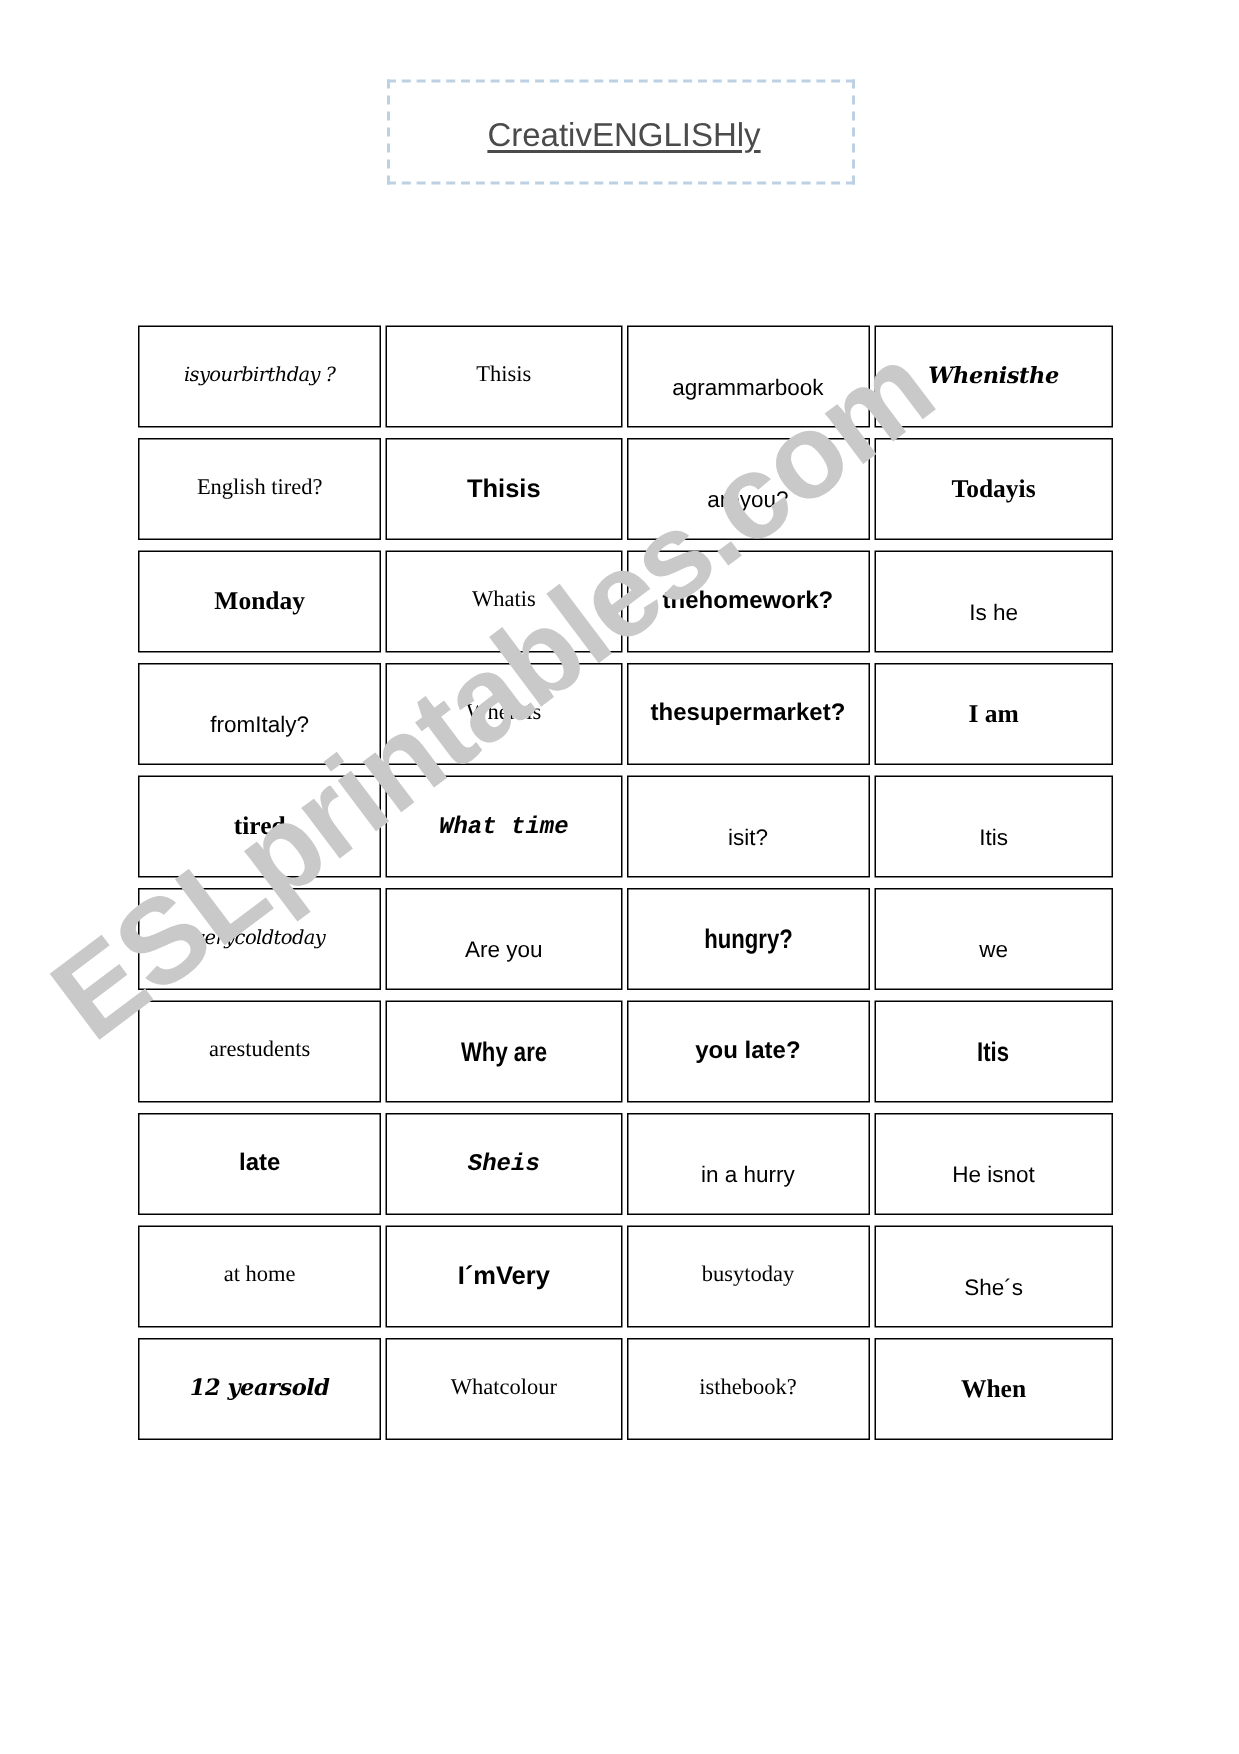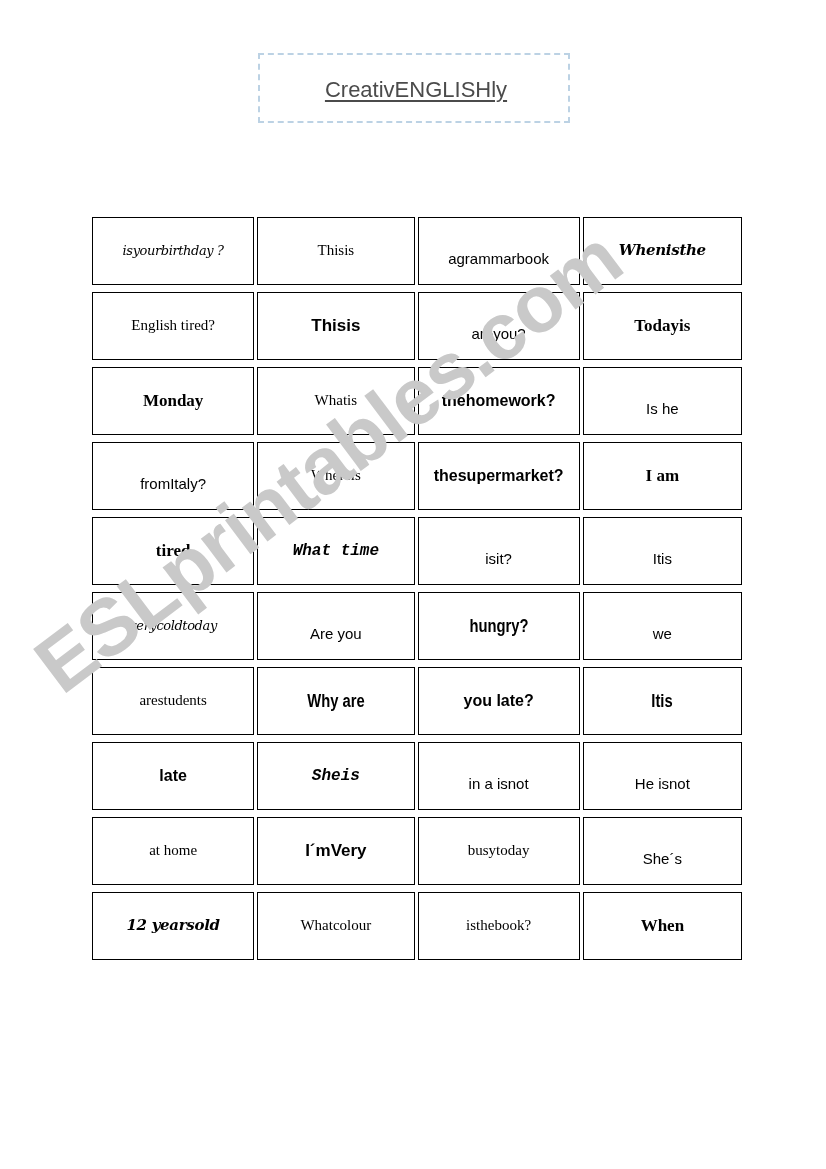--- a/index.html
+++ b/index.html
@@ -243,21 +243,21 @@
   </div>
 
   <div class="card-row">
     <div class="card-cell col-0">
       <span class="cell-text f-sans-b">late</span>
     </div>
     <div class="card-cell col-1">
       <span class="cell-text f-script">Sheis</span>
     </div>
     <div class="card-cell col-2">
-      <span class="cell-text f-sans">in a isnot</span>
+      <span class="cell-text f-sans">in a hurry</span>
     </div>
     <div class="card-cell col-3">
       <span class="cell-text f-sans">He isnot</span>
     </div>
   </div>
 
   <div class="card-row">
     <div class="card-cell col-0">
       <span class="cell-text f-serif">at home</span>
     </div>

